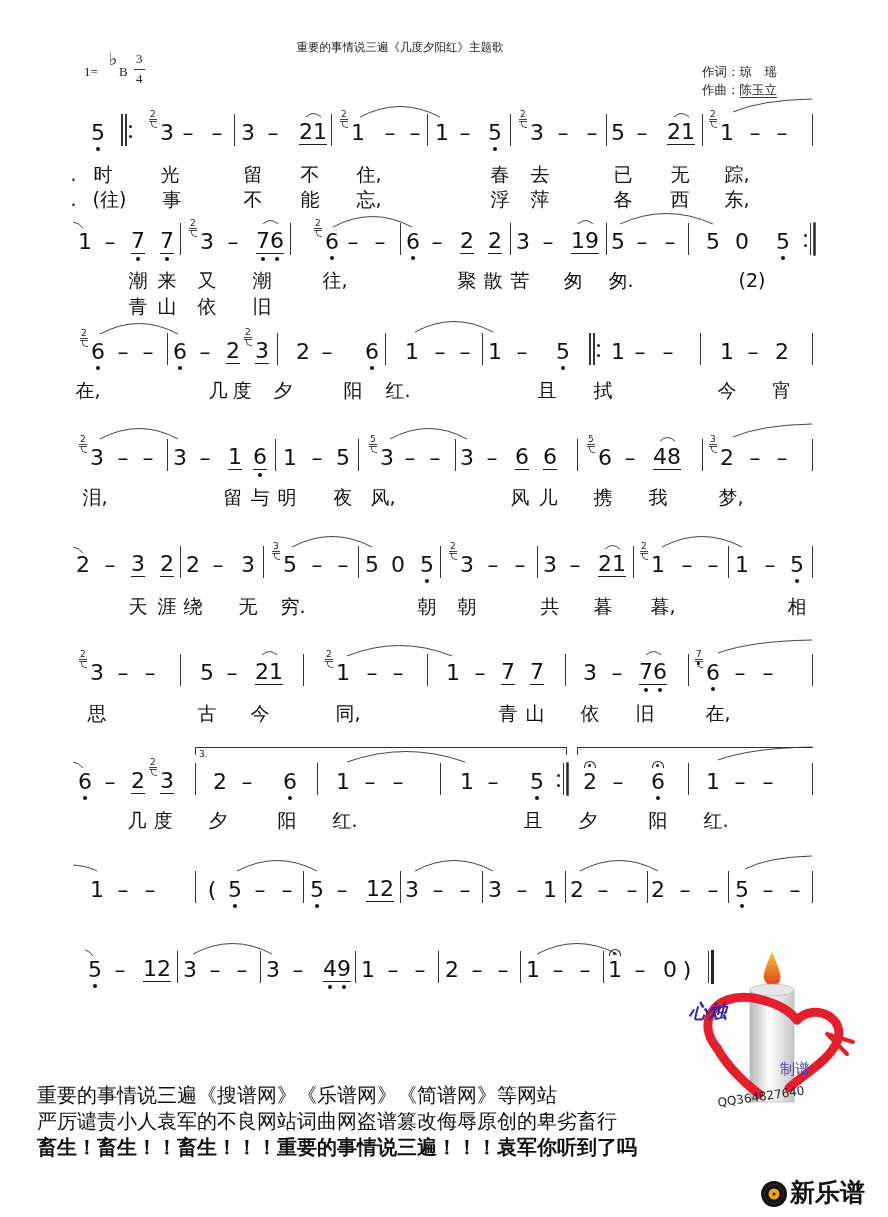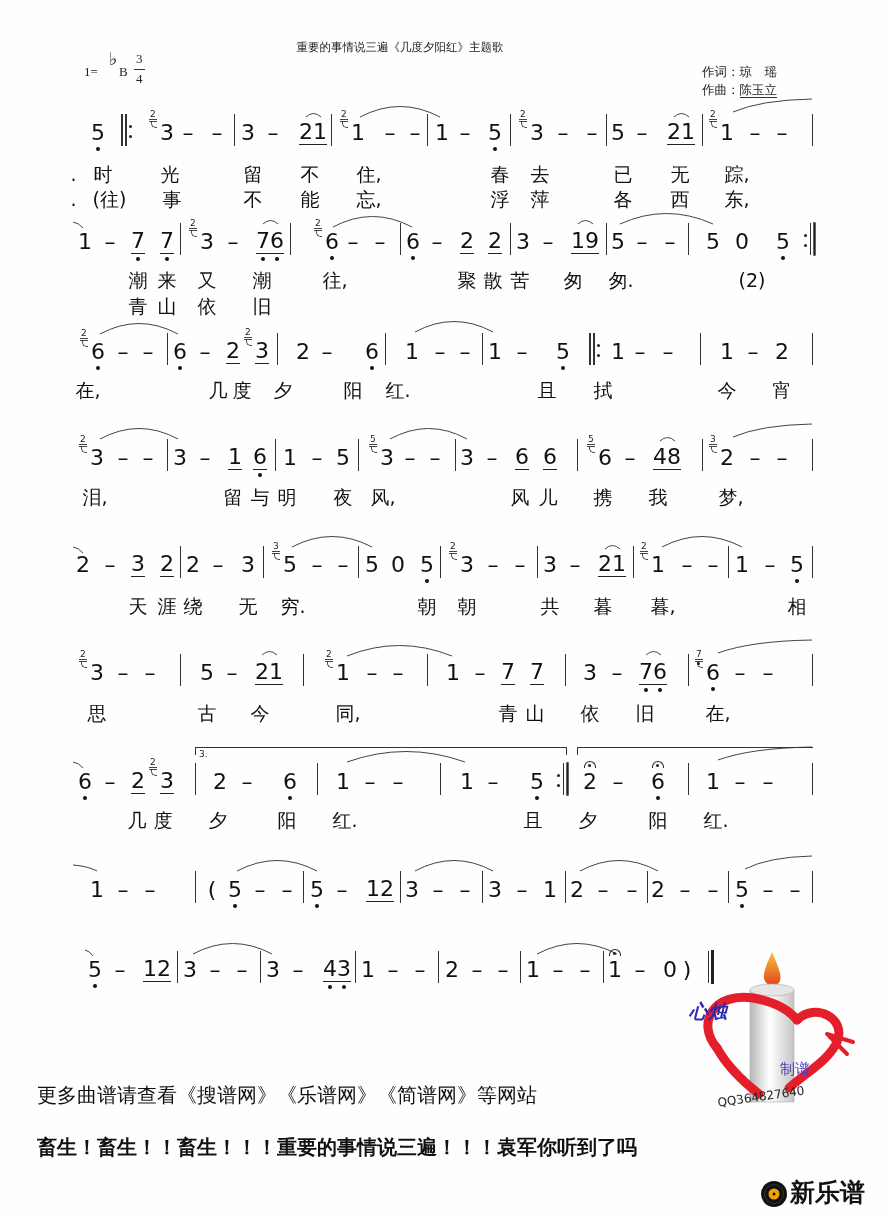--- a/index.html
+++ b/index.html
@@ -949,21 +949,21 @@
         <div class="note" style="left: 242px; top: 970px;">
           <span class="txt">–</span>
         </div>
         <div class="note" style="left: 273px; top: 970px;">
           <span class="txt">3</span>
         </div>
         <div class="note" style="left: 298px; top: 970px;">
           <span class="txt">–</span>
         </div>
         <div class="note ul" style="left: 337px; top: 970px;">
-          <span class="txt">43</span>
+          <span class="txt">49</span>
           <span class="dot" style="left: 25%;"></span>
           <span class="dot" style="left: 75%;"></span>
         </div>
         <div class="note" style="left: 368px; top: 970px;">
           <span class="txt">1</span>
         </div>
         <div class="note" style="left: 393px; top: 970px;">
           <span class="txt">–</span>
         </div>
         <div class="note" style="left: 420px; top: 970px;">
@@ -1031,21 +1031,22 @@
       <path d="M32 108 C10 82 30 52 68 58 C92 62 104 70 112 80"></path>
       <path d="M112 80 C130 62 162 78 152 102 C144 120 122 132 104 148"></path>
       <path d="M32 108 C42 126 56 140 74 154"></path>
       <path d="M142 94 L168 102 M144 96 L162 114" stroke-width="4"></path>
     </g>
     <text x="4" y="78" font-size="19" font-weight="bold" font-style="italic" fill="#2b2bb5" font-family="DejaVu Sans, sans-serif">心烛</text>
     <text x="95" y="134" font-size="15" fill="#5040c0" font-family="DejaVu Sans, sans-serif">制谱</text>
     <text x="32" y="160" font-size="12" fill="#222" font-family="DejaVu Sans, sans-serif" transform="rotate(-8 80 155)">QQ364827640</text>
   </svg>
 
-  <div class="abs footer-line" style="top:1083px;">更多曲谱请查看《搜谱网》《乐谱网》《简谱网》等网站</div>
+  <div class="abs footer-line" style="top:1083px;">重要的事情说三遍《搜谱网》《乐谱网》《简谱网》等网站</div>
+  <div class="abs footer-line" style="top:1109px;">严厉谴责小人袁军的不良网站词曲网盗谱篡改侮辱原创的卑劣畜行</div>
   <div class="abs brand">
     <svg class="abs" style="left:2px;top:4px;" width="28" height="28" viewBox="0 0 28 28">
       <circle cx="14" cy="14" r="13" fill="#111"></circle>
       <circle cx="14" cy="14" r="9.5" fill="none" stroke="#333" stroke-width="1"></circle>
       <circle cx="14" cy="14" r="5.5" fill="#f5a300"></circle>
       <circle cx="14" cy="14" r="1.5" fill="#111"></circle>
     </svg>
     <span class="brand-text">新乐谱</span>
   </div>
 

